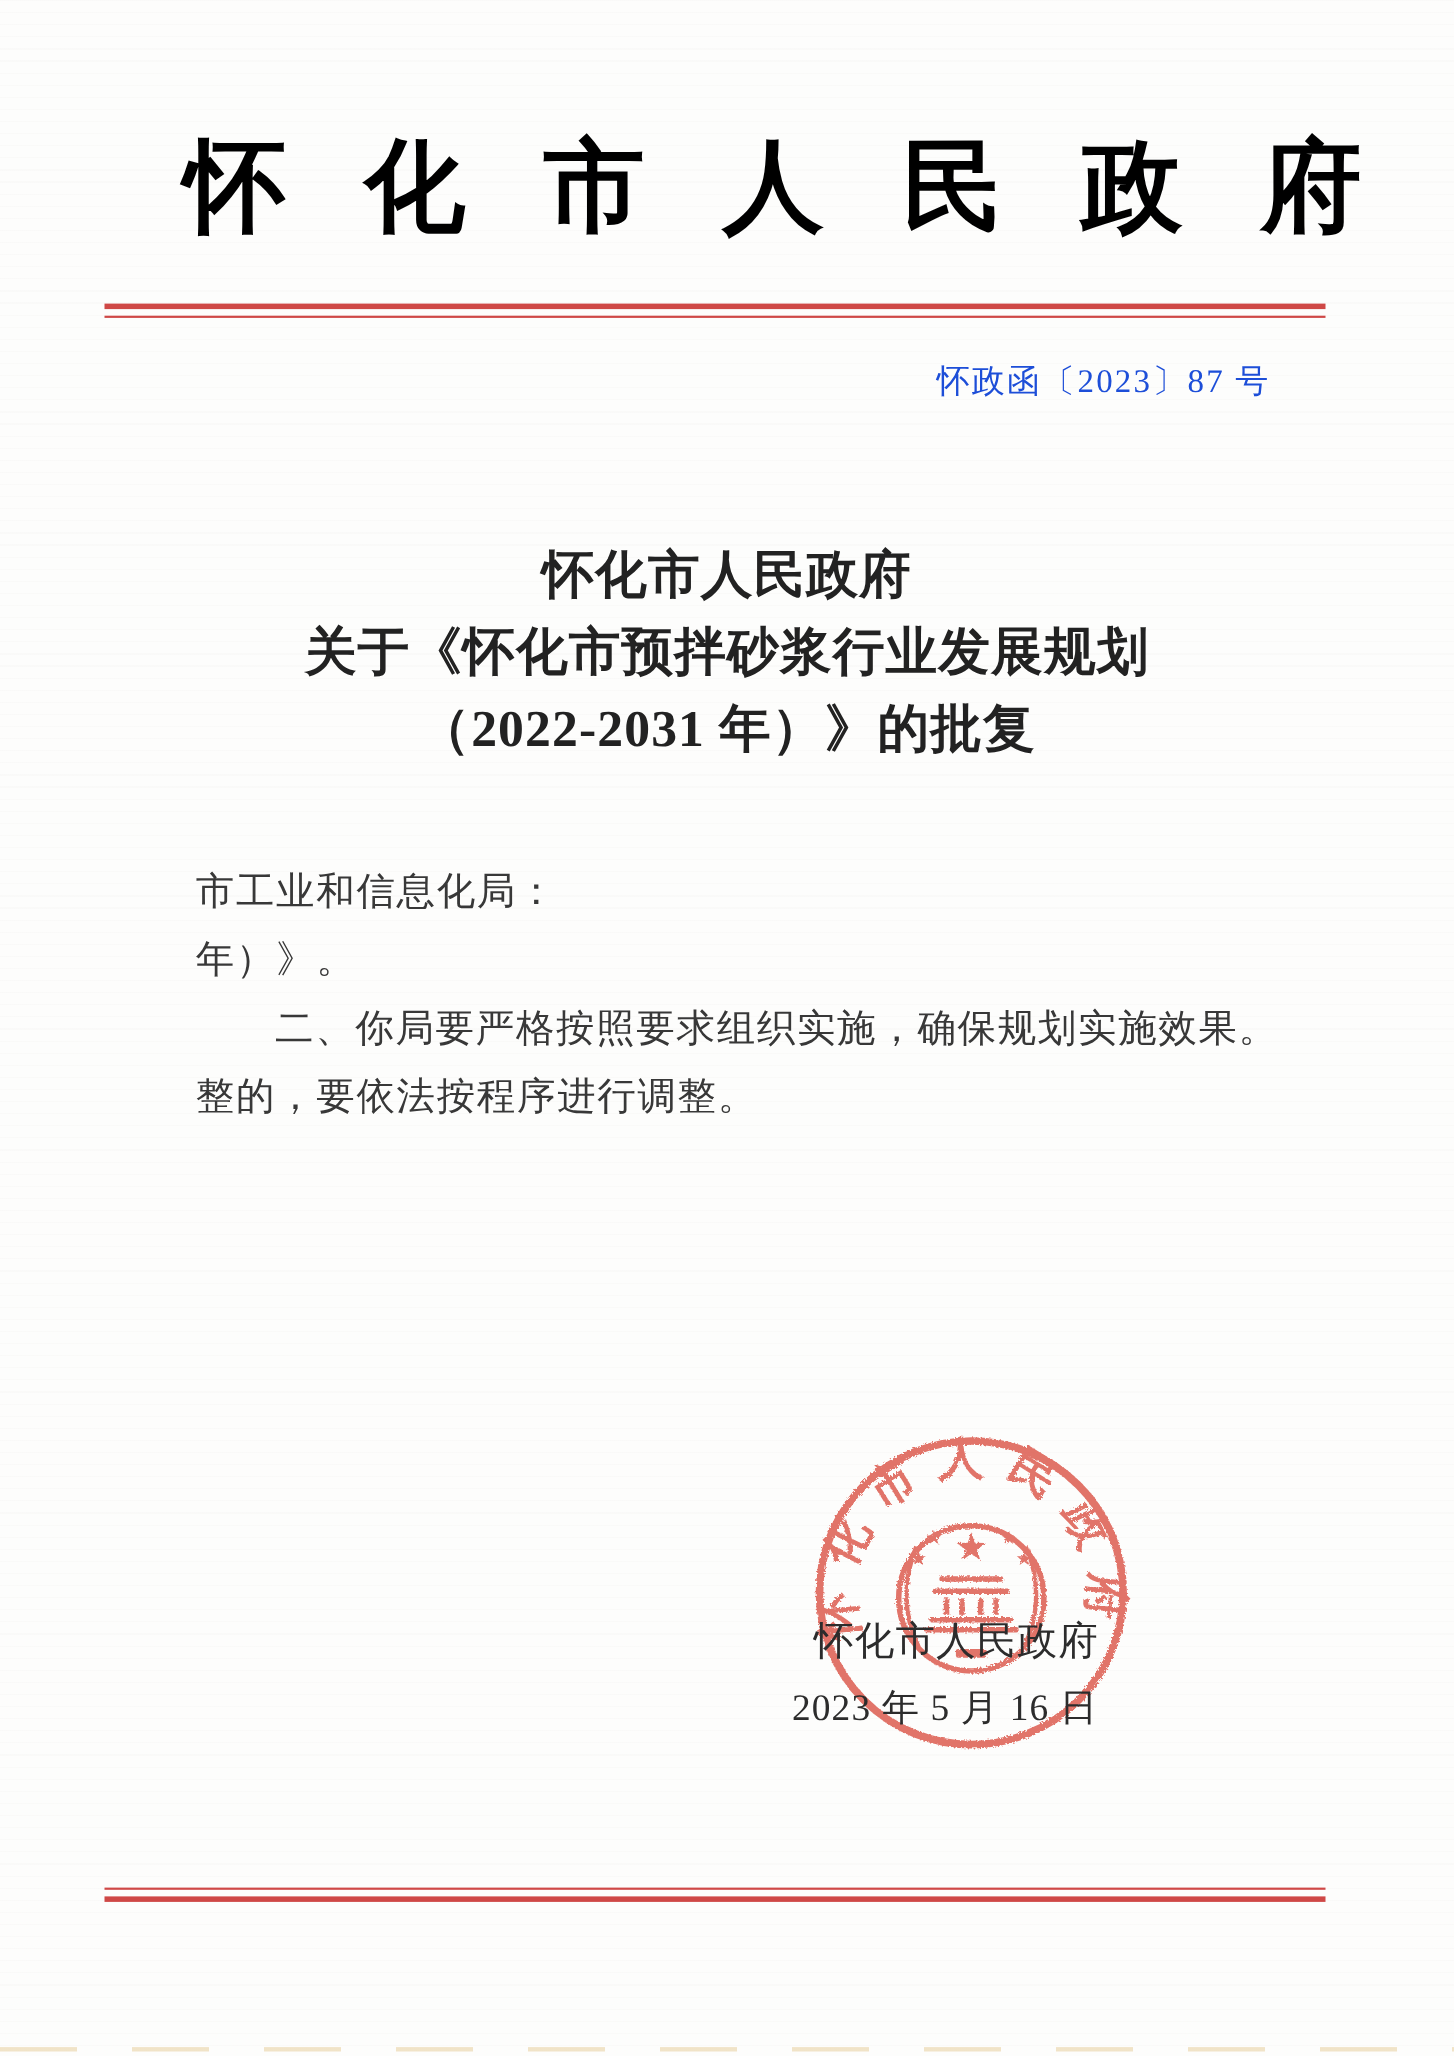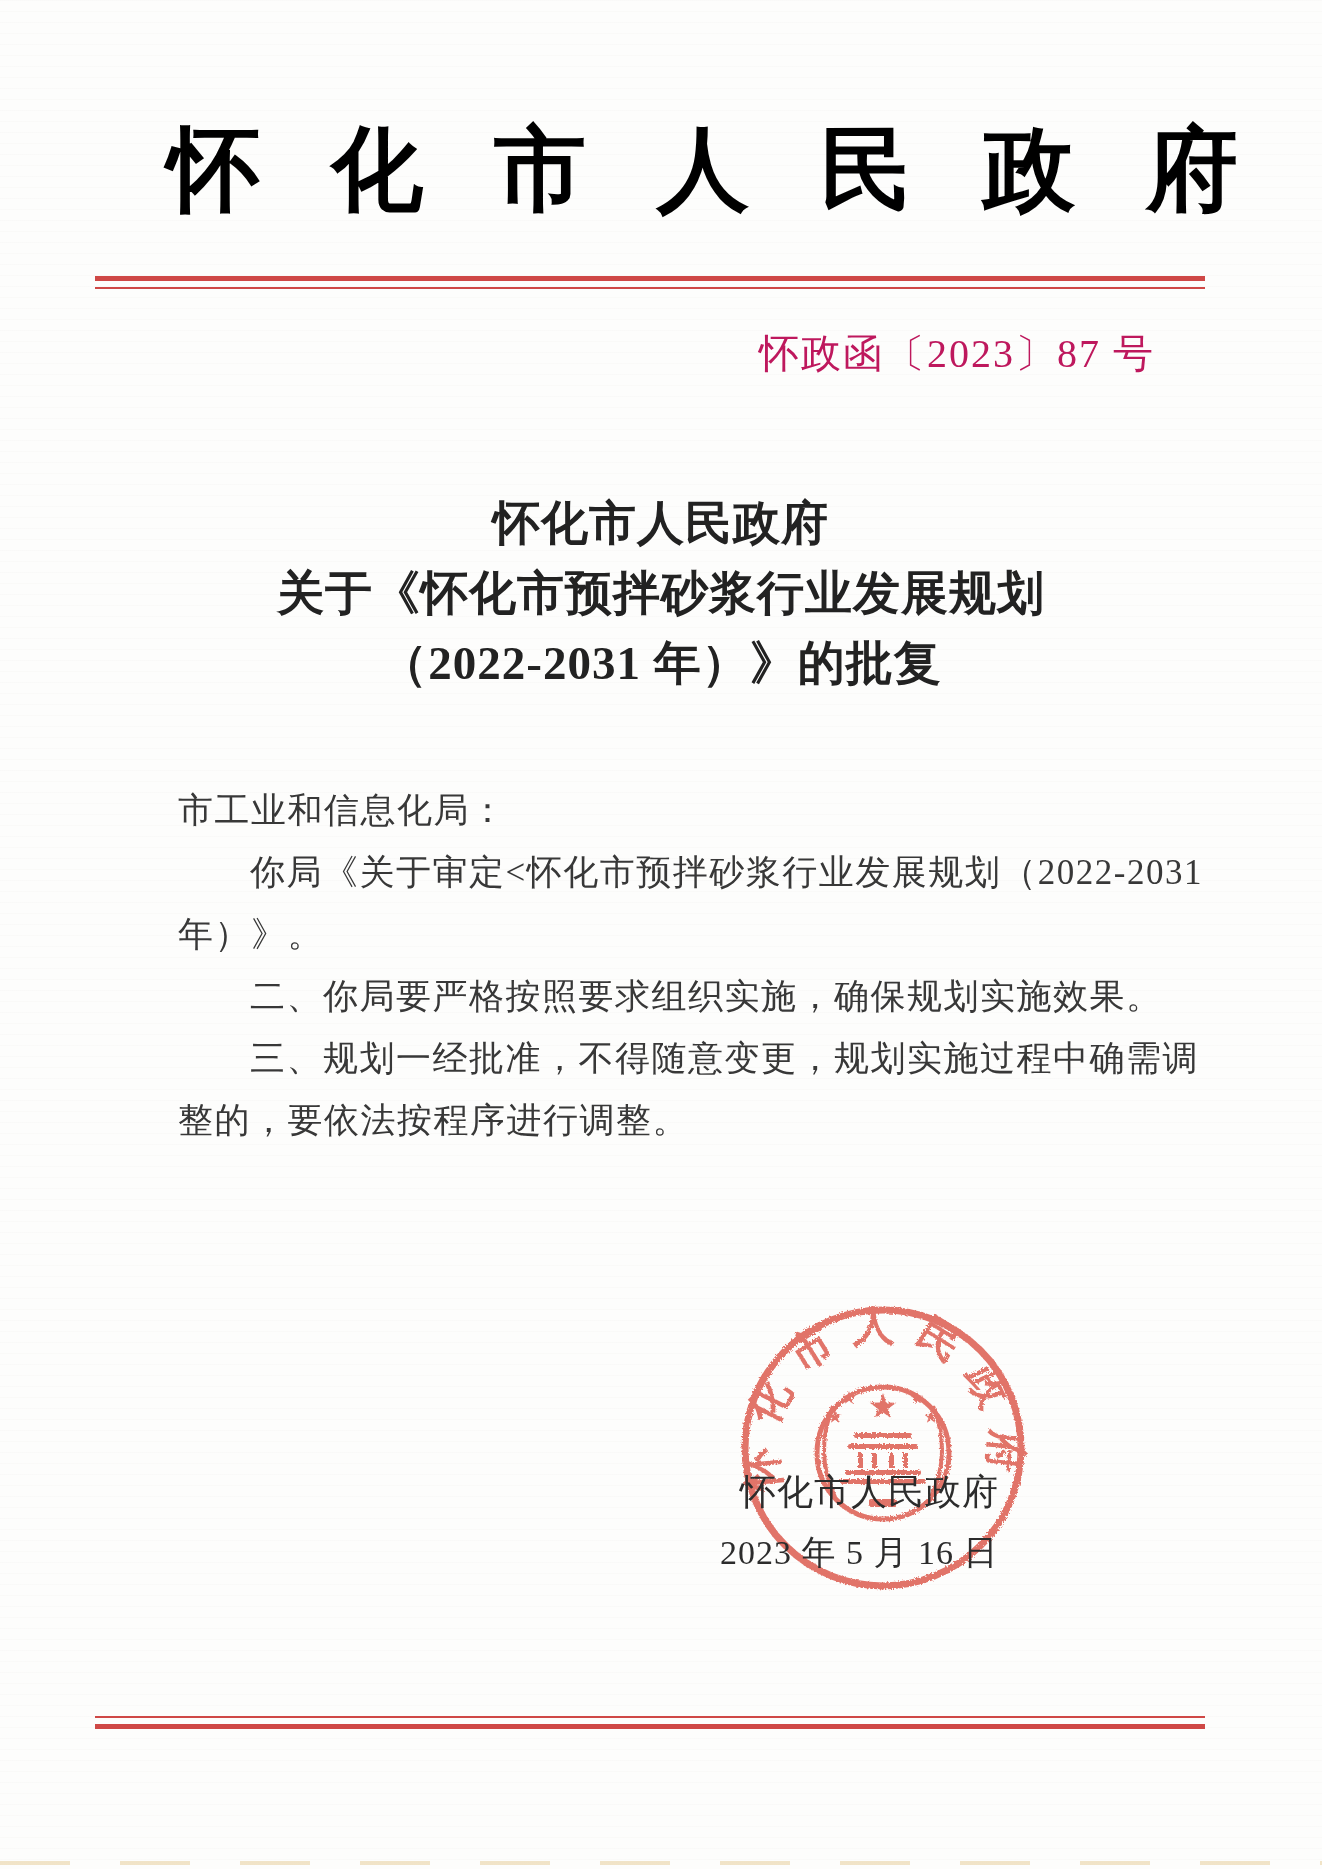--- a/index.html
+++ b/index.html
@@ -12,21 +12,21 @@
   }
   .letterhead{
     position:absolute;top:120px;left:168px;white-space:nowrap;
     font-size:92px;font-weight:bold;color:#000000;letter-spacing:24px;line-height:1.1;
   }
   .rule{position:absolute;left:95px;width:1110px;}
   .rule-header{top:276px;height:6px;border-top:5px solid #cf4846;border-bottom:2px solid #cf4846;}
   .rule-footer{top:1716px;height:6px;border-top:2px solid #cf4846;border-bottom:5px solid #cf4846;}
   .doc-number{
     position:absolute;top:326px;right:167px;white-space:nowrap;
-    font-size:40px;color:#be185d;letter-spacing:2px;
+    font-size:30px;color:#1d4ed8;letter-spacing:2px;
   }
   .doc-title{
     position:absolute;top:488px;left:0;width:100%;text-align:center;
     font-size:47px;font-weight:bold;color:#222;line-height:70px;letter-spacing:1px;
   }
   .body-text{position:absolute;top:780px;left:178px;width:1000px;}
   .body-line{
     height:62px;line-height:62px;white-space:nowrap;
     font-size:35px;color:#383838;letter-spacing:1.5px;font-family:Liberation Serif, serif;
   }
@@ -55,24 +55,22 @@
 <div class="doc-number">怀政函〔2023〕87 号</div>
 
 <div class="doc-title">
   <div>怀化市人民政府</div>
   <div>关于《怀化市预拌砂浆行业发展规划</div>
   <div>（2022-2031 年）》的批复</div>
 </div>
 
 <div class="body-text">
   <div class="body-line">市工业和信息化局：</div>
-  <div class="body-line indent">你局《关于审定&lt;怀化市预拌砂浆行业发展规划（2022-2031</div>
   <div class="body-line">年）》。</div>
   <div class="body-line indent">二、你局要严格按照要求组织实施，确保规划实施效果。</div>
-  <div class="body-line indent">三、规划一经批准，不得随意变更，规划实施过程中确需调</div>
   <div class="body-line">整的，要依法按程序进行调整。</div>
 </div>
 
 <svg class="seal" viewBox="0 0 290 290">
   <defs>
     <filter id="grain" x="-10%" y="-10%" width="120%" height="120%">
       <feTurbulence type="fractalNoise" baseFrequency="0.55" numOctaves="2" result="n"></feTurbulence>
       <feDisplacementMap in="SourceGraphic" in2="n" scale="4"></feDisplacementMap>
     </filter>
     <polygon id="sealstar" points="0,-14 -3.2,-4.4 -13.3,-4.3 -5.2,1.7 -8.2,11.3 0,5.5 8.2,11.3 5.2,1.7 13.3,-4.3 3.2,-4.4"></polygon>

